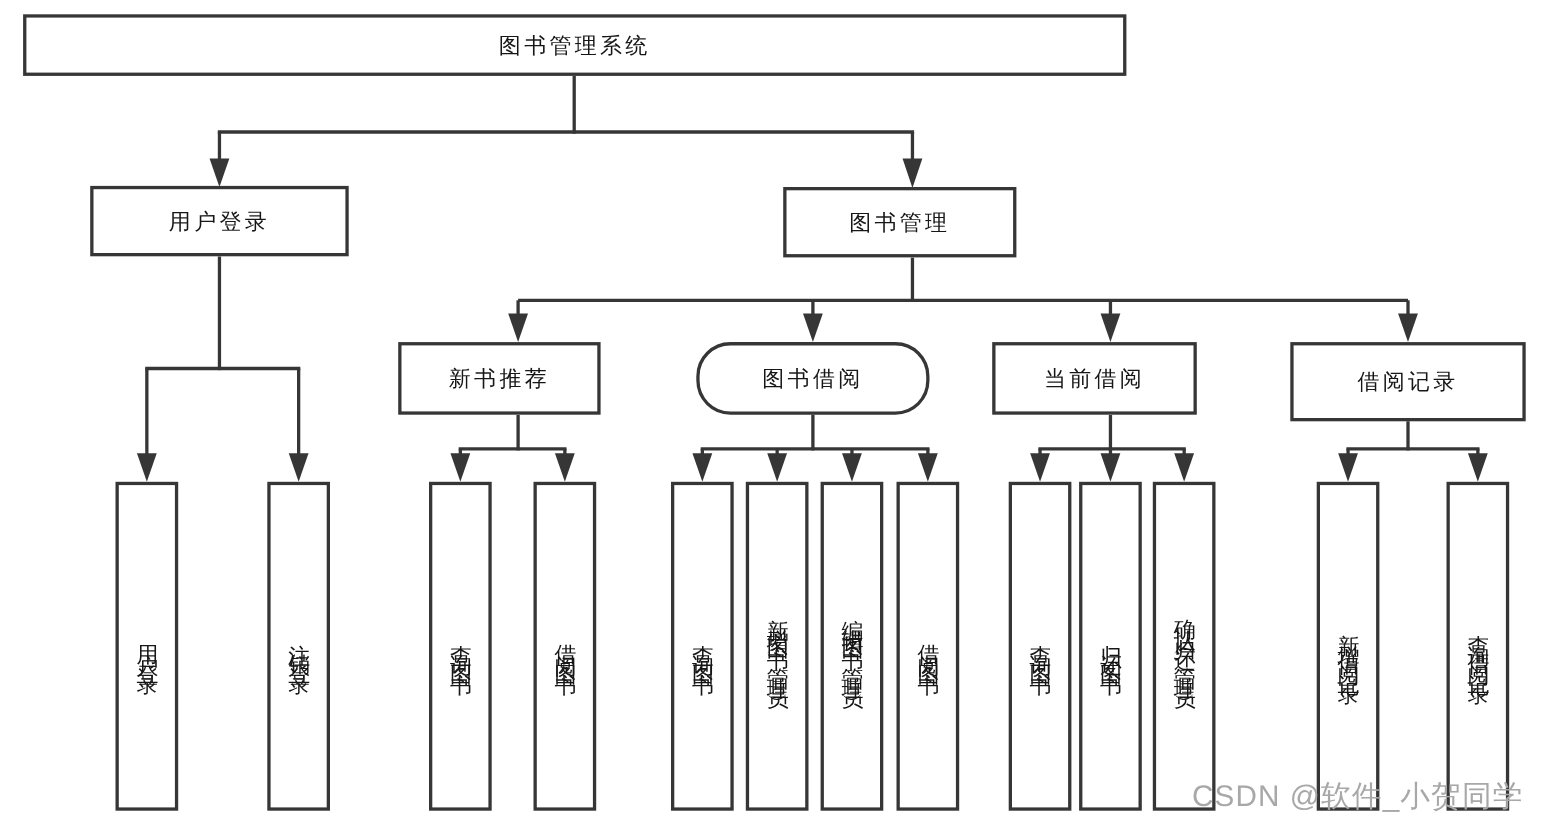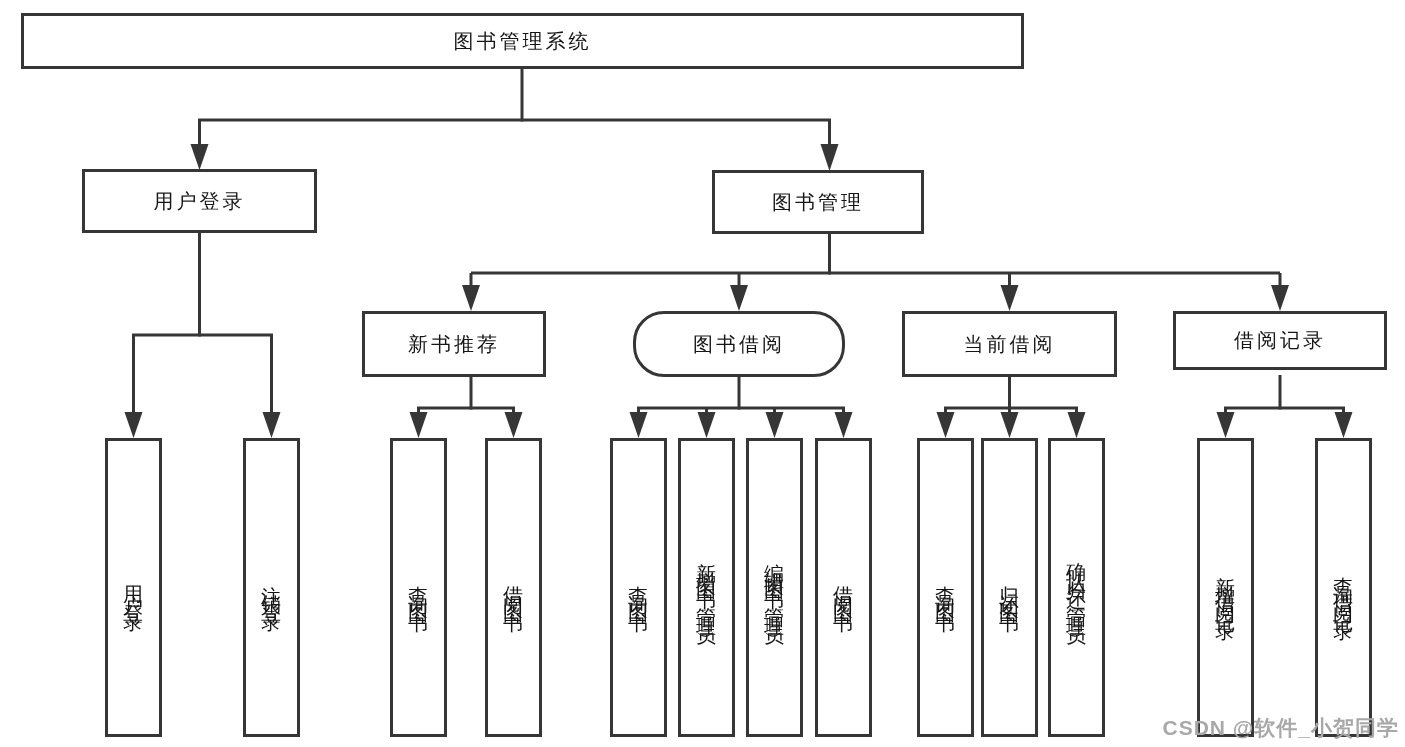--- a/index.html
+++ b/index.html
@@ -36,27 +36,26 @@
   }
   .node.vert .lbl{
     writing-mode:vertical-rl;
     text-orientation:mixed;
     letter-spacing:9px;
     white-space:normal;
     line-height:1;
   }
   .watermark{
     position:absolute;
-    right:6px;
+    right:20px;
     bottom:5px;
-    font-size:21px;
+    font-size:27px;
     letter-spacing:1px;
     color:var(--wm);
     white-space:nowrap;
-    font-weight:bold;
   }
 </style>
 </head>
 <body>
 
 <div class="canvas">
 
   <svg class="wires" width="1405" height="747" viewBox="0 0 1405 747">
 
     <g>
@@ -143,24 +142,24 @@
   <div class="node" style="left:712px;top:170px;width:212px;height:64px;">
     <span class="lbl">图书管理</span>
   </div>
 
   <div class="node" style="left:362px;top:311px;width:184px;height:66px;">
     <span class="lbl">新书推荐</span>
   </div>
   <div class="node" style="left:633px;top:311px;width:212px;height:66px;border-radius:31px;">
     <span class="lbl">图书借阅</span>
   </div>
-  <div class="node" style="left:902px;top:311px;width:215px;height:66px;">
+  <div class="node" style="left:902px;top:311px;width:186px;height:66px;">
     <span class="lbl">当前借阅</span>
   </div>
-  <div class="node" style="left:1173px;top:311px;width:214px;height:59px;">
+  <div class="node" style="left:1173px;top:311px;width:214px;height:72px;">
     <span class="lbl">借阅记录</span>
   </div>
 
   <div class="node vert" style="left:105px;top:438px;width:57px;height:299px;">
     <span class="lbl">用户登录</span>
   </div>
   <div class="node vert" style="left:243px;top:438px;width:57px;height:299px;">
     <span class="lbl">注销登录</span>
   </div>
   <div class="node vert" style="left:390px;top:438px;width:57px;height:299px;">

